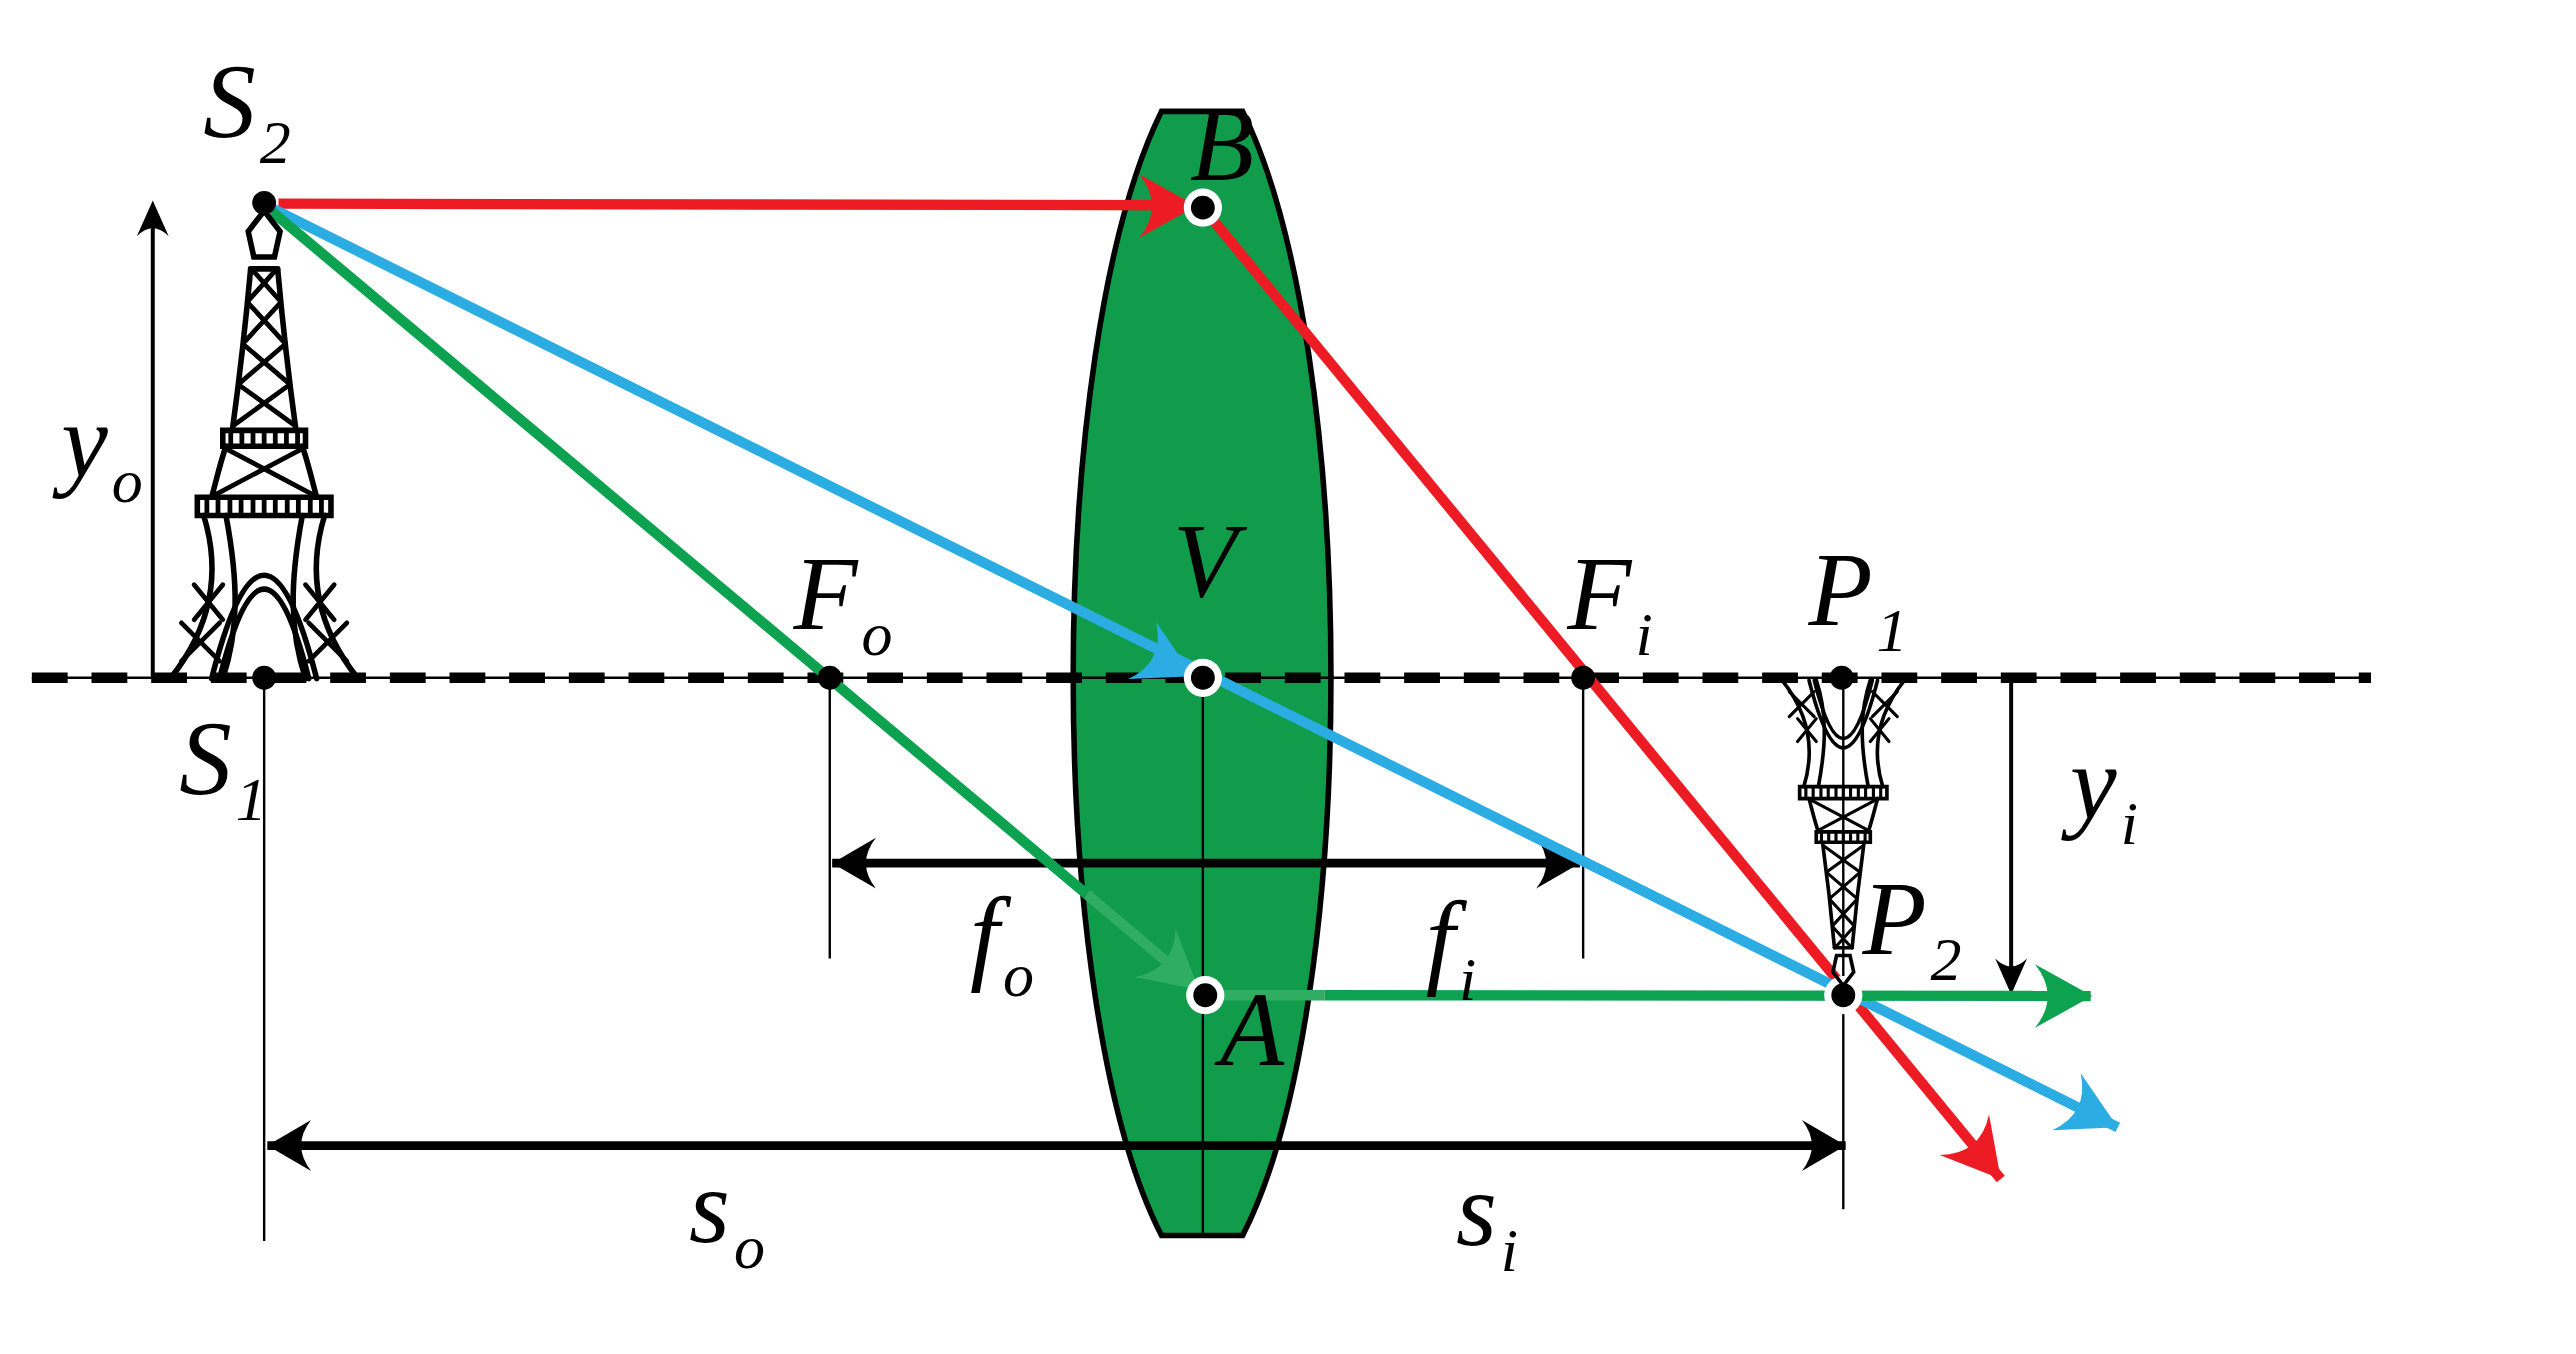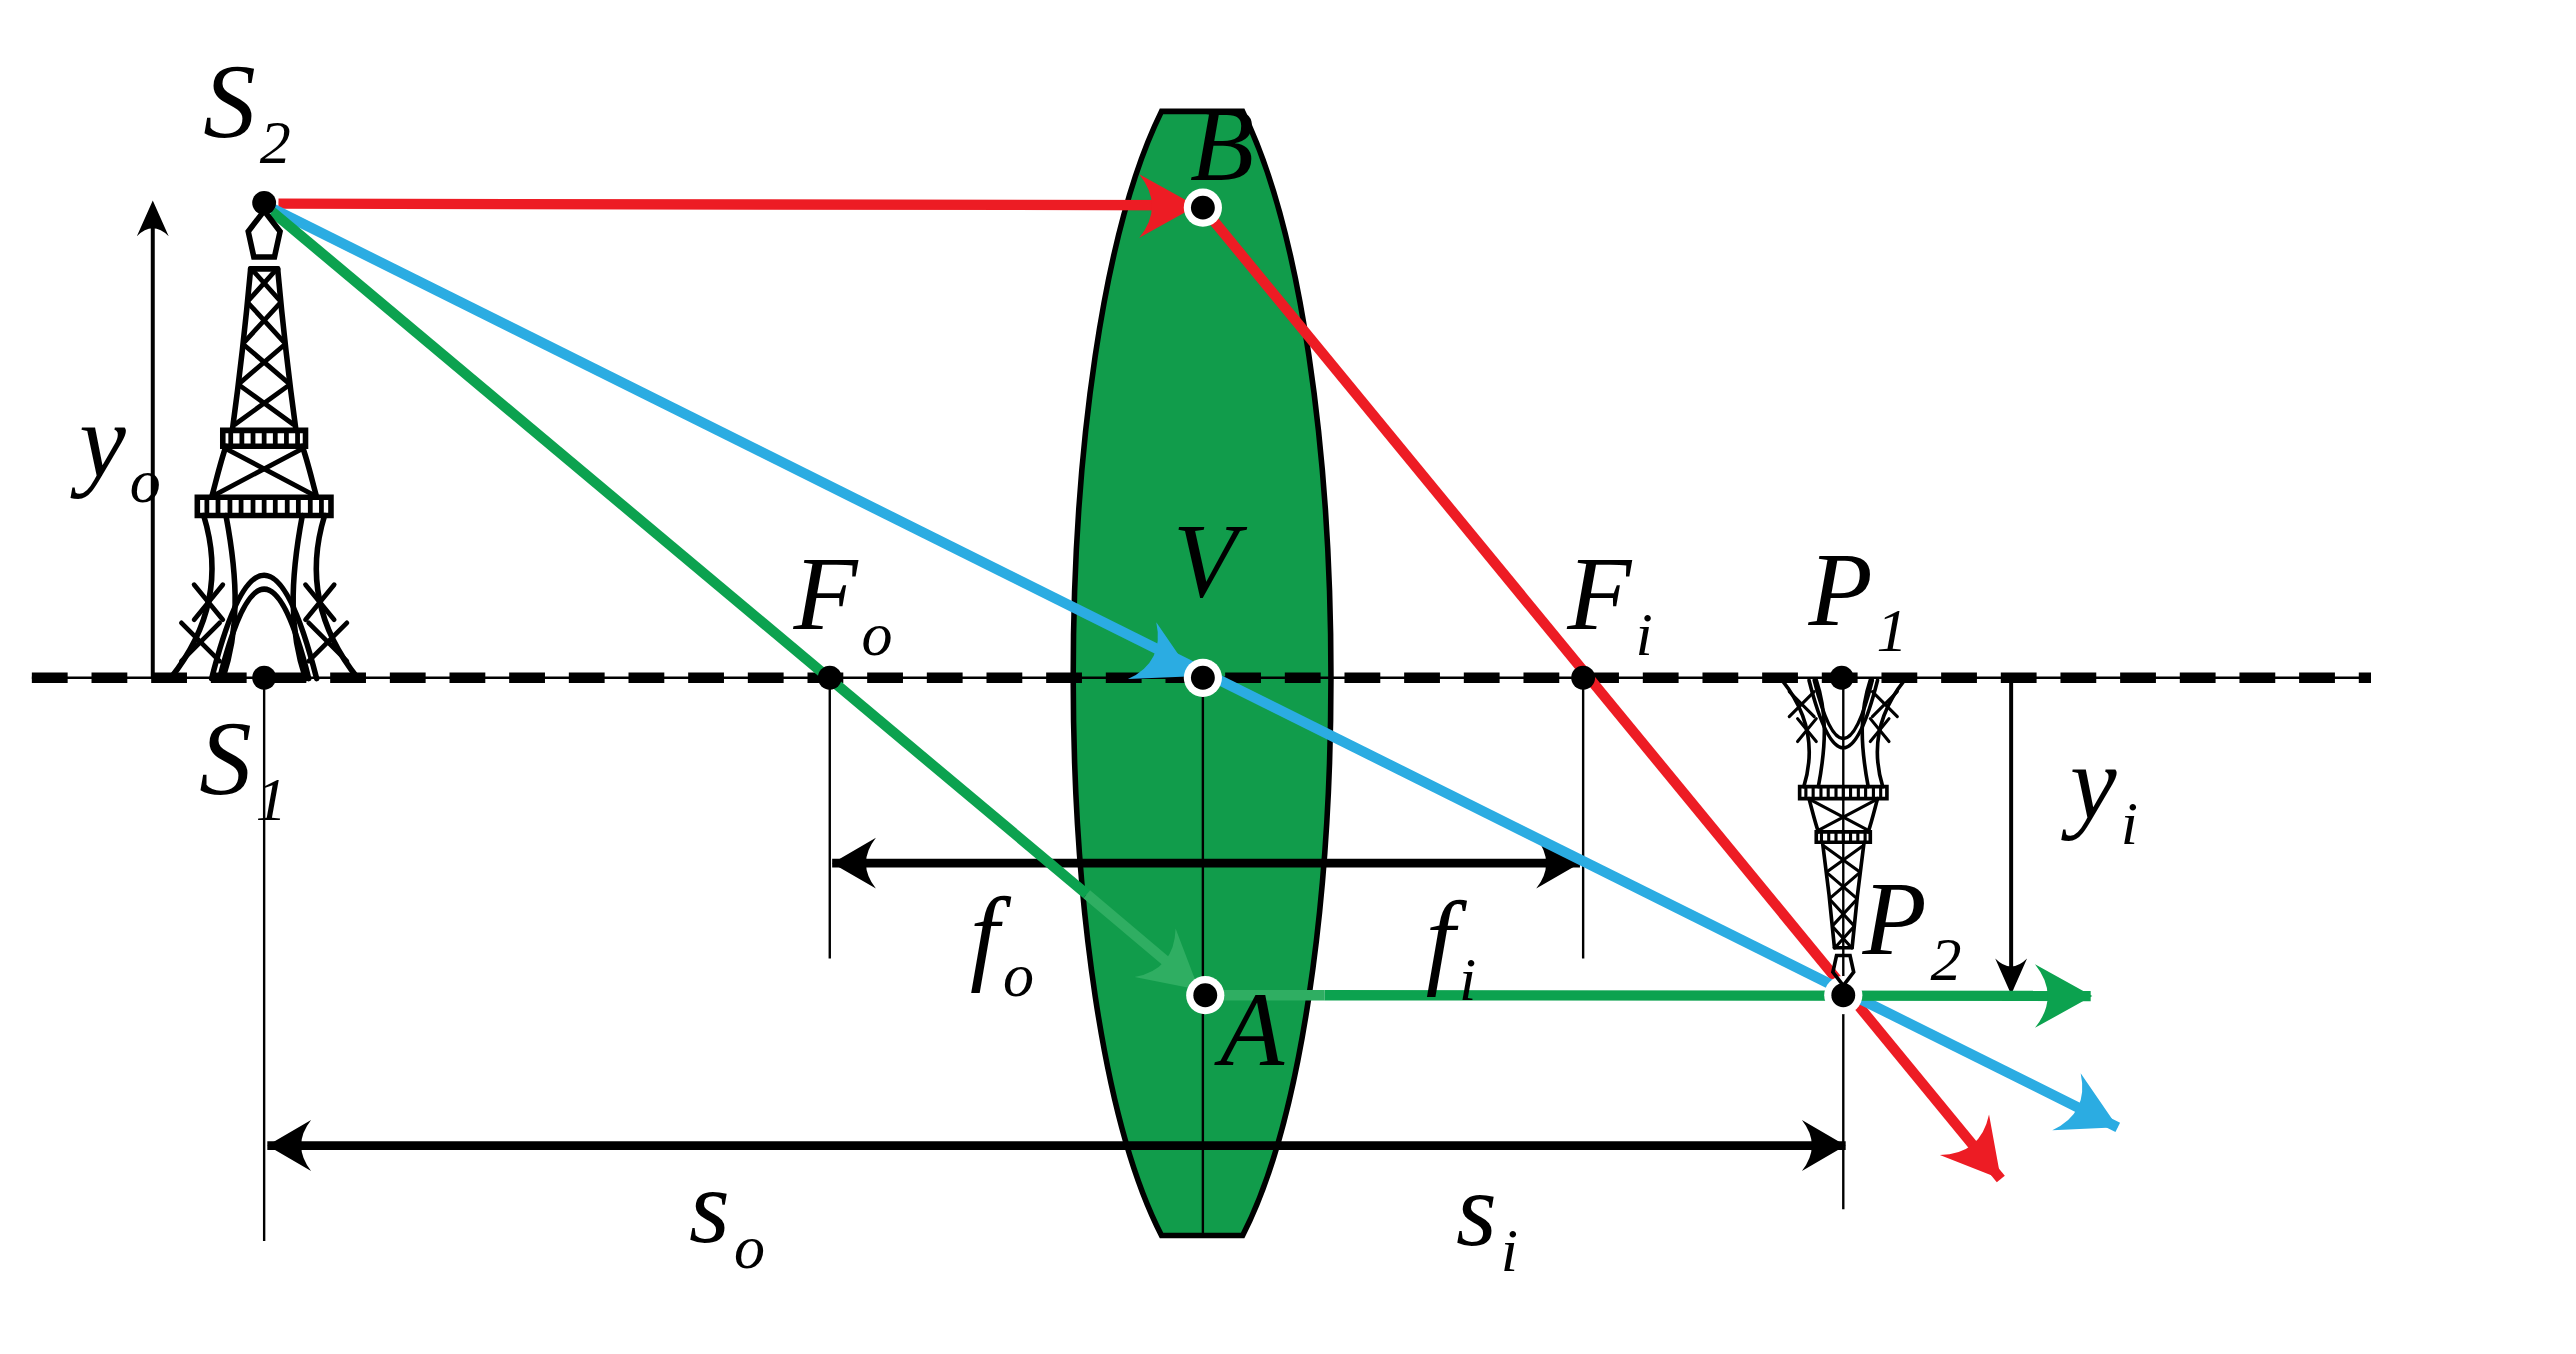--- a/index.html
+++ b/index.html
@@ -200,22 +200,22 @@
   <g>
     <use href="#tower-shape" transform="translate(332,853)"></use>
   </g>
   <g>
     <use href="#tower-shape" transform="translate(2317,855) scale(0.653,-0.653)"></use>
   </g>
 
 </svg>
 
 <div class="lbl" style="left:247px;top:111px"><span class="m">S</span><span class="s">2</span></div>
-<div class="lbl" style="left:120px;top:450px"><span class="m">y</span><span class="s">o</span></div>
-<div class="lbl" style="left:243px;top:768px"><span class="m">S</span><span class="s">1</span></div>
+<div class="lbl" style="left:102px;top:450px"><span class="m">y</span><span class="s">o</span></div>
+<div class="lbl" style="left:223px;top:768px"><span class="m">S</span><span class="s">1</span></div>
 <div class="lbl" style="left:843px;top:603px"><span class="m">F</span><span class="s">o</span></div>
 <div class="lbl" style="left:1207px;top:570px"><span class="m">V</span><span class="s"></span></div>
 <div class="lbl" style="left:1224px;top:154px"><span class="m">B</span><span class="s"></span></div>
 <div class="lbl" style="left:1254px;top:1039px"><span class="m">A</span><span class="s"></span></div>
 <div class="lbl" style="left:1610px;top:603px"><span class="m">F</span><span class="s">i</span></div>
 <div class="lbl" style="left:1858px;top:599px"><span class="m">P</span><span class="s">1</span></div>
 <div class="lbl" style="left:1912px;top:928px"><span class="m">P</span><span class="s">2</span></div>
 <div class="lbl" style="left:2104px;top:792px"><span class="m">y</span><span class="s">i</span></div>
 <div class="lbl" style="left:1002px;top:944px"><span class="m">f</span><span class="s">o</span></div>
 <div class="lbl" style="left:1451px;top:948px"><span class="m">f</span><span class="s">i</span></div>

